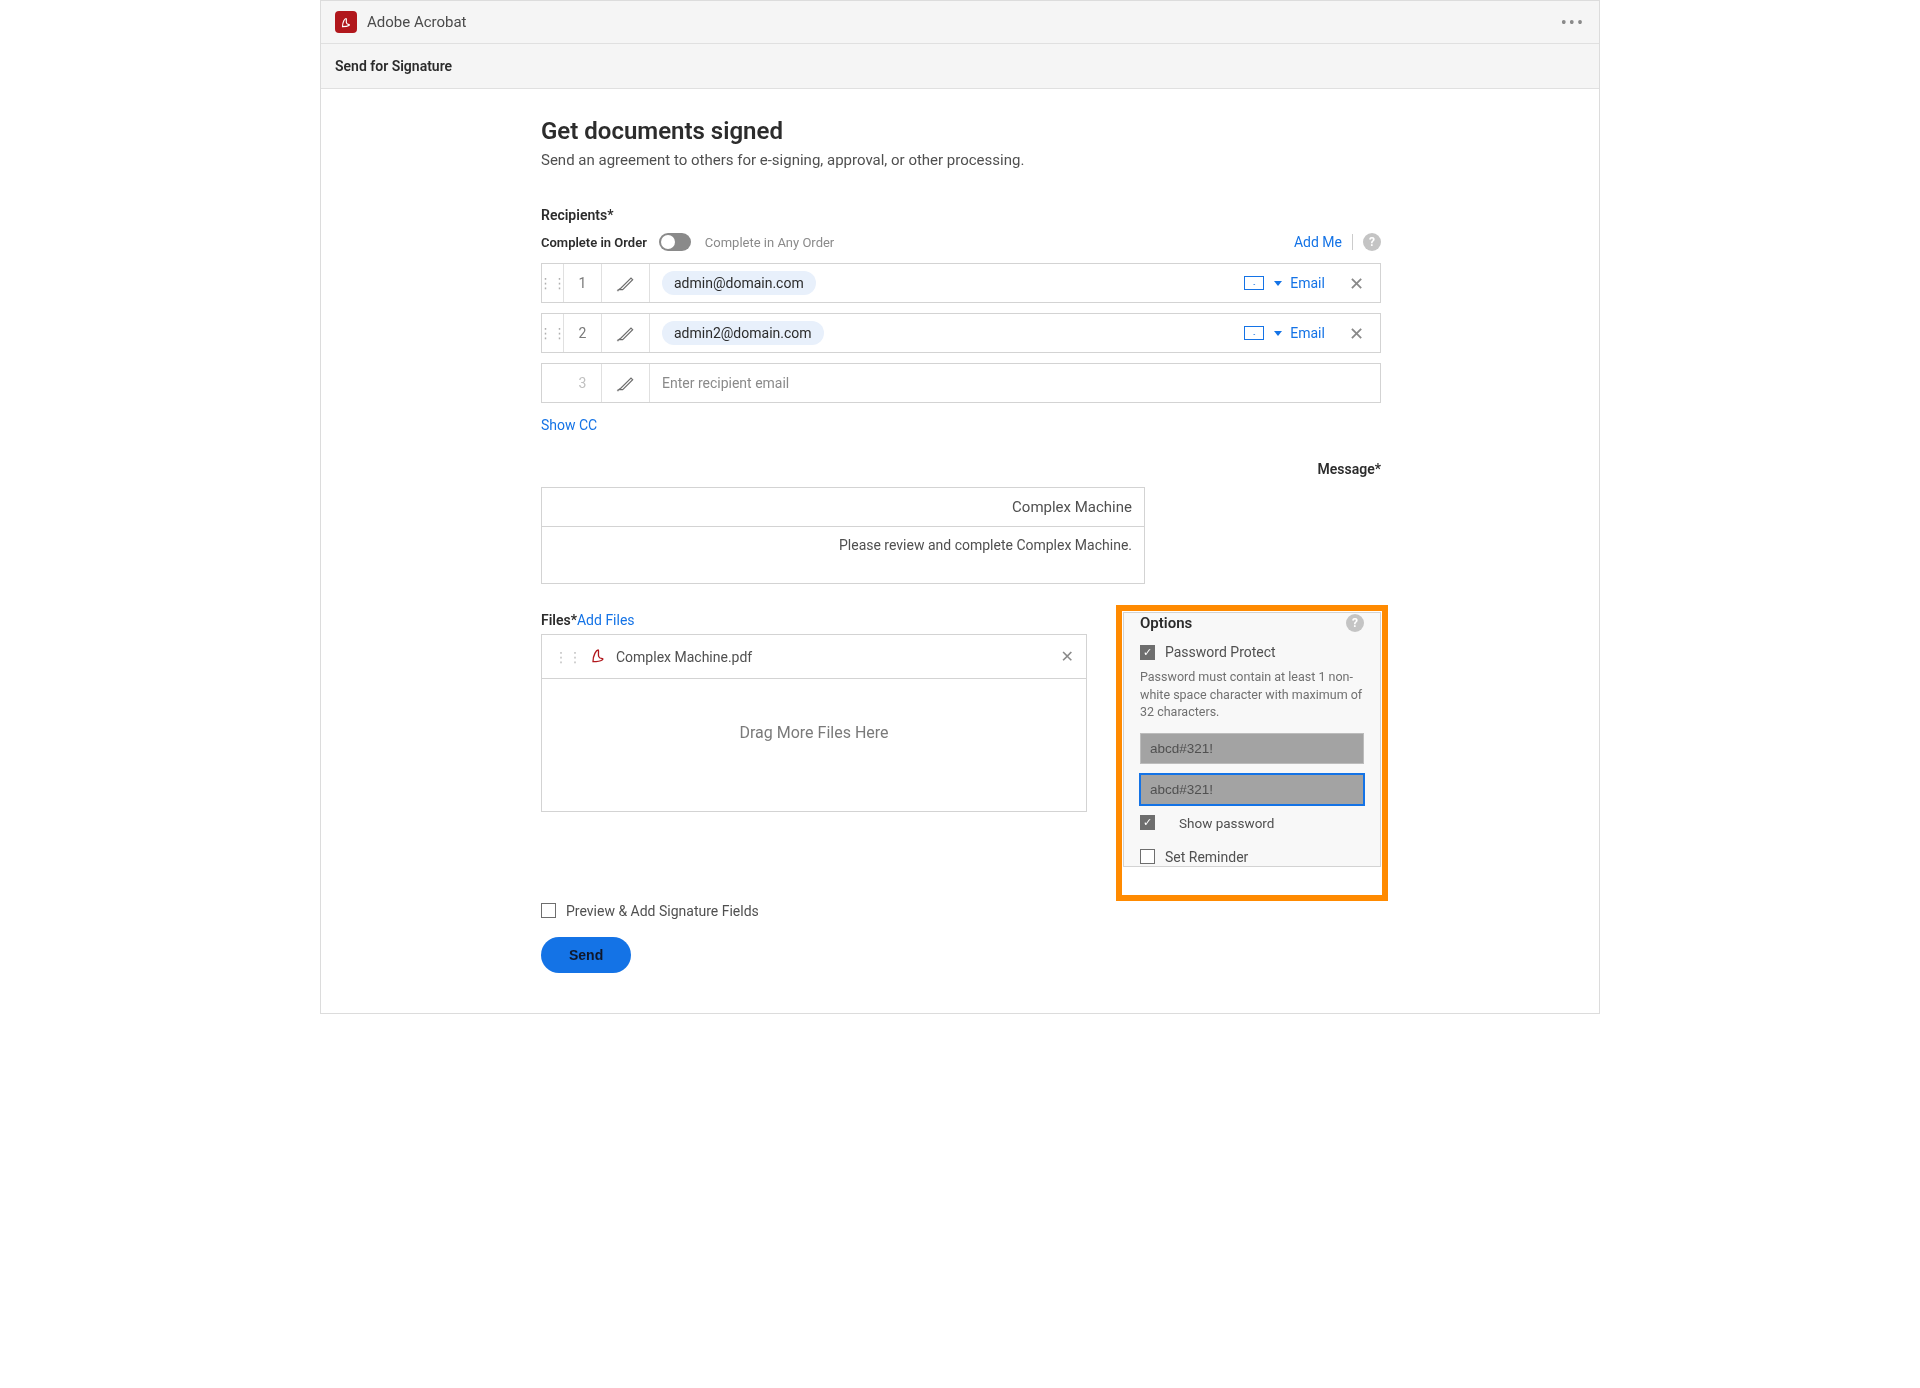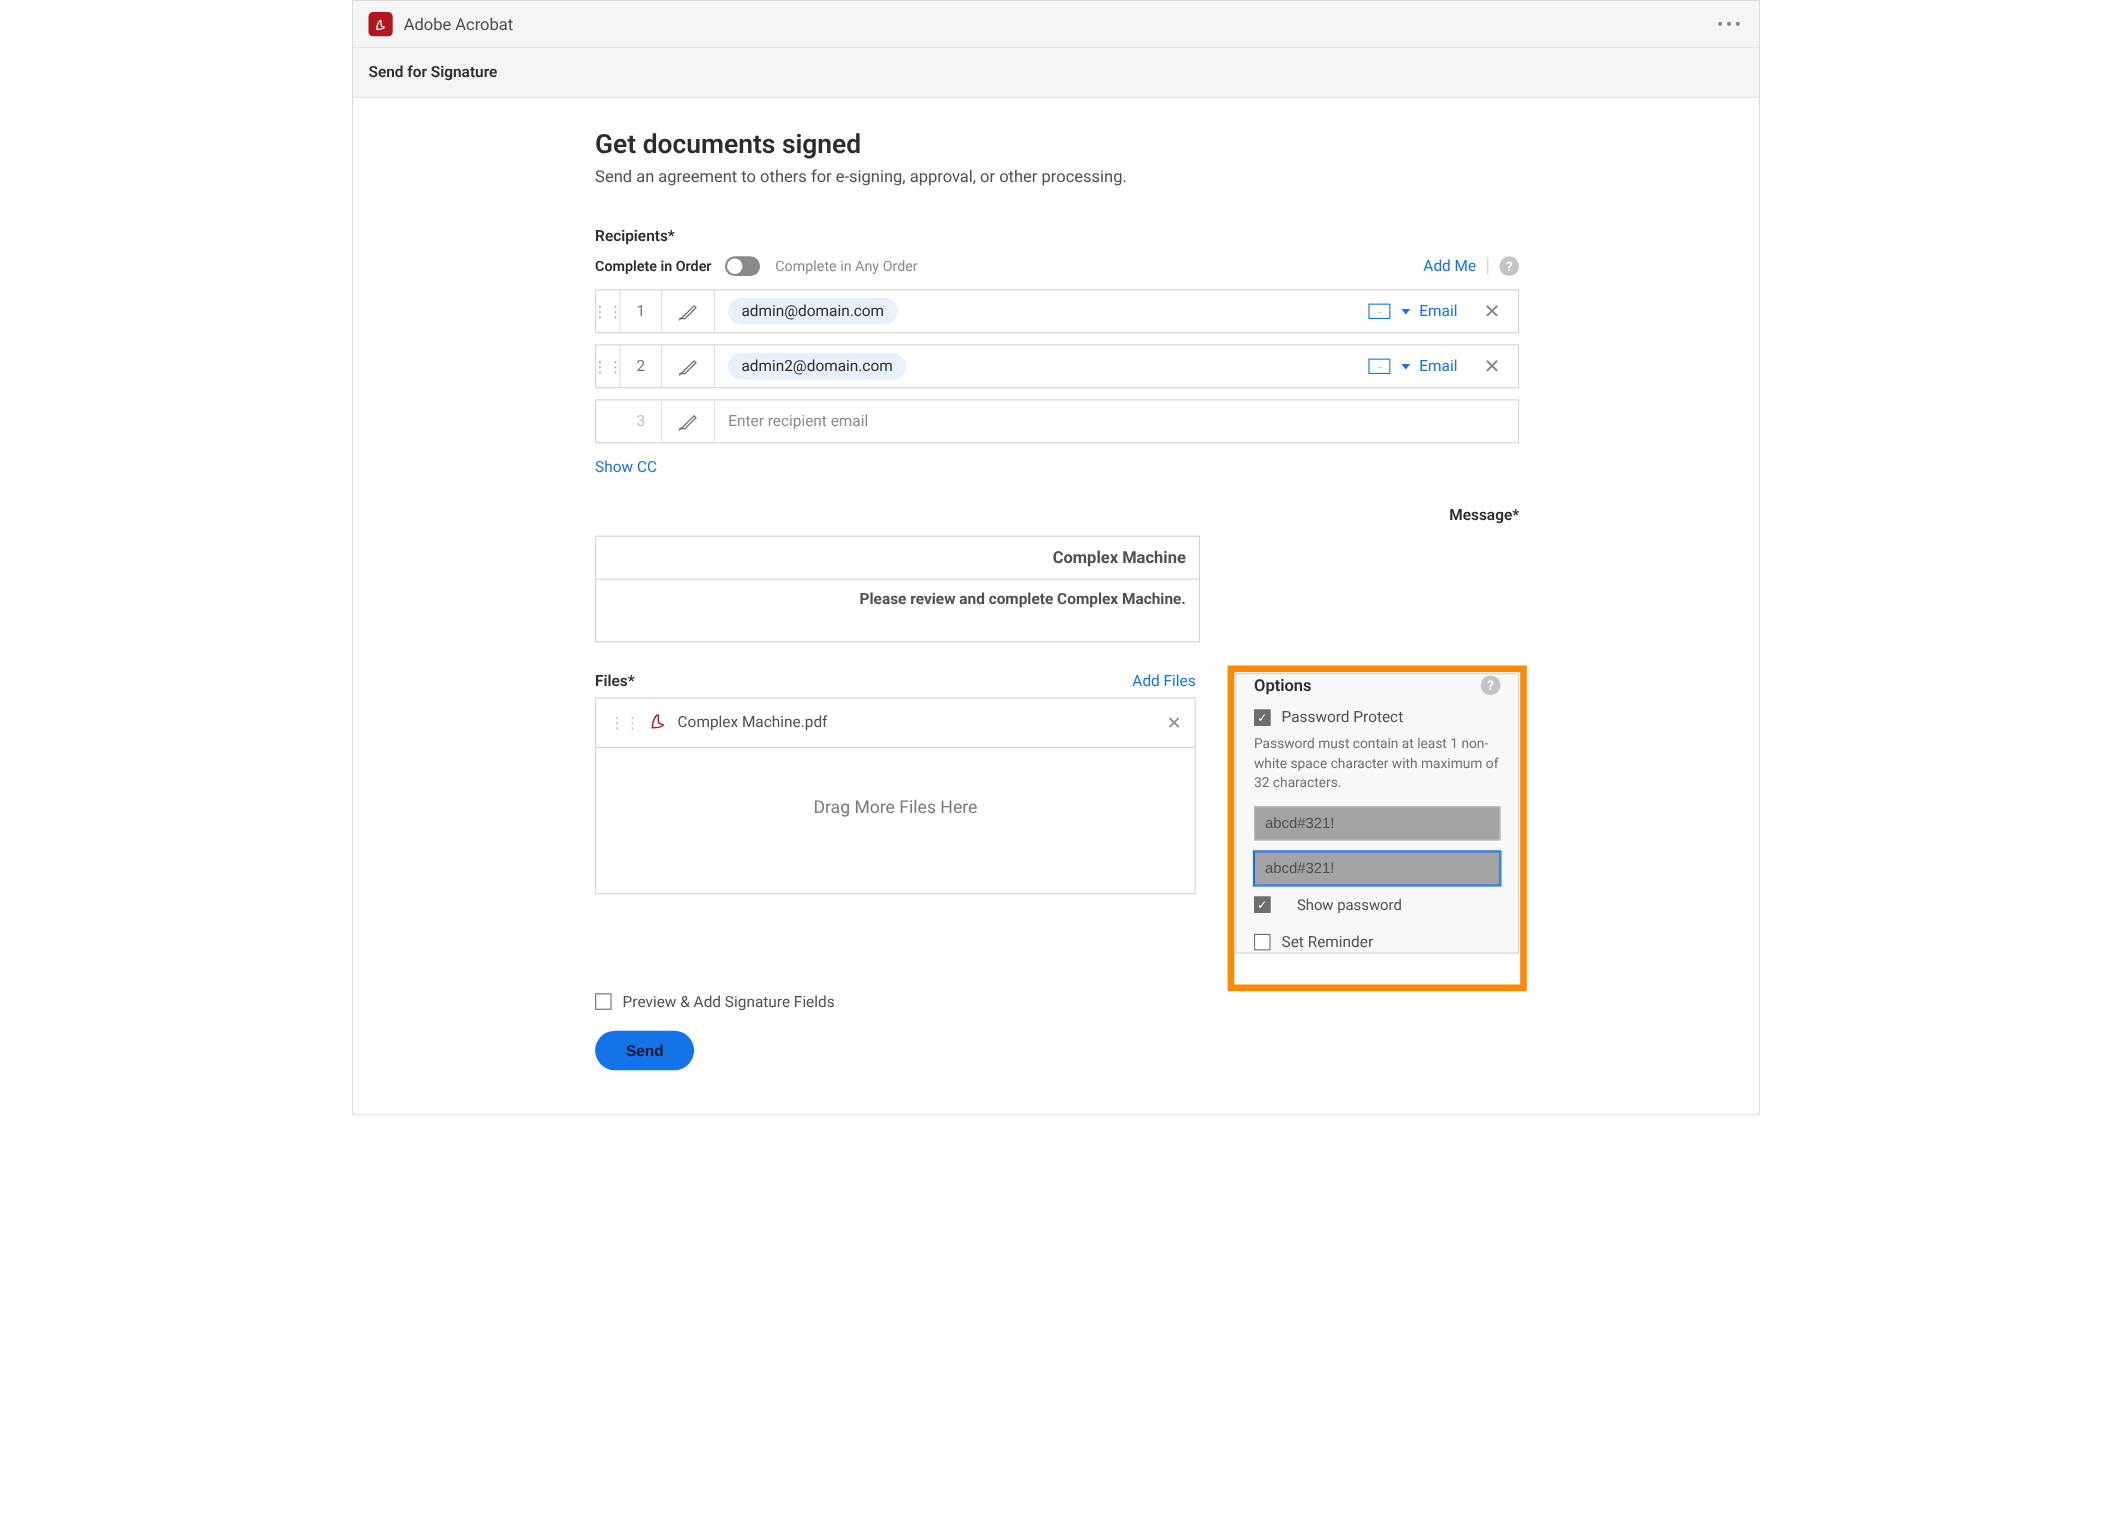--- a/index.html
+++ b/index.html
@@ -38,21 +38,21 @@
   .mail-icon::before { content: ""; position: absolute; left: 1px; right: 1px; top: 1px; height: 6px; border-bottom: 1px solid #1473e6; border-left: 1px solid transparent; border-right: 1px solid transparent; clip-path: polygon(0 0, 50% 100%, 100% 0); }
   .chev-down { display: inline-block; width: 0; height: 0; border-left: 4px solid transparent; border-right: 4px solid transparent; border-top: 5px solid #1473e6; margin: 0 8px 0 4px; }
   .remove-x { padding: 0 16px; color: #8a8a8a; font-size: 18px; cursor: pointer; }
   .show-cc { color: #1473e6; font-size: 14px; cursor: pointer; margin-top: 4px; display: inline-block; }
   .message-block { margin-top: 28px; text-align: right; }
   .msg-box { border: 1px solid #d3d3d3; }
   .msg-subject { border-bottom: 1px solid #d3d3d3; padding: 10px 12px; color: #505050; font-size: 15px; }
   .msg-body { padding: 10px 12px; color: #505050; font-size: 14px; height: 56px; }
   .two-col { display: flex; gap: 36px; margin-top: 28px; align-items: flex-start; }
   .files-col { flex: 1; }
-  .files-header { display: flex; justify-content: space-between; align-items: center; margin-bottom: 6px; }
+  .files-header { display: flex; align-items: center; margin-bottom: 6px; }
   .add-files { color: #1473e6; font-size: 14px; cursor: pointer; }
   .file-list { border: 1px solid #d3d3d3; }
   .file-row { display: flex; align-items: center; padding: 10px 12px; border-bottom: 1px solid #d3d3d3; }
   .file-drag { color: #c0c0c0; margin-right: 6px; }
   .file-name { flex: 1; font-size: 14px; color: #505050; }
   .file-x { color: #8a8a8a; cursor: pointer; font-size: 16px; }
   .dropzone { text-align: center; padding: 44px 0; color: #7a7a7a; font-size: 16px; height: 132px; }
   .pdf-icon { margin-right: 8px; }
   .options-panel { width: 258px; border: 1px solid #d3d3d3; background: #f8f8f8; padding: 1px 16px; position: relative; }
   .highlight-box { position: absolute; top: -8px; left: -8px; right: -8px; border: 6px solid #ff8a00; height: 296px; pointer-events: none; }
@@ -64,21 +64,21 @@
   .checkbox.checked::after { content: "✓"; color: #fff; font-size: 11px; line-height: 1; }
   .opt-text { color: #505050; font-size: 14px; }
   .pw-help { font-size: 12.5px; color: #707070; margin-bottom: 12px; line-height: 1.4; }
   .pw-input { width: 100%; border: 1px solid #bcbcbc; padding: 7px 9px; font-size: 13.5px; color: #505050; margin-bottom: 10px; background: #a3a3a3; }
   .pw-input.focused { border-color: #1473e6; outline: 1px solid #1473e6; }
   .show-pw { display: flex; align-items: center; gap: 24px; font-size: 13.5px; color: #505050; }
   .set-reminder { display: flex; align-items: center; gap: 10px; margin-top: 18px; color: #505050; font-size: 14px; }
   .checkbox.empty { background: #fff; }
   .preview-row { display: flex; align-items: center; gap: 10px; margin-top: 36px; font-size: 14px; color: #505050; }
   .send-btn { background: #1473e6; color: #0f172a; border: none; border-radius: 18px; padding: 10px 28px; font-size: 14px; font-weight: 600; margin-top: 18px; cursor: pointer; }
-  .msg-box { width: 550px; font-weight: bold; }
+  .msg-box { width: 604px; }
 </style>
 </head>
 <body>
 
 <div class="app-window">
   <div class="title-bar">
     <span class="app-icon">
       <svg viewBox="0 0 24 24">
           <path d="M6 20 C6 12 10 6 12 6 C14 6 10 16 16 16 C20 16 18 20 6 20 Z" fill="none" stroke="#fff" stroke-width="2"></path>
         </svg>

